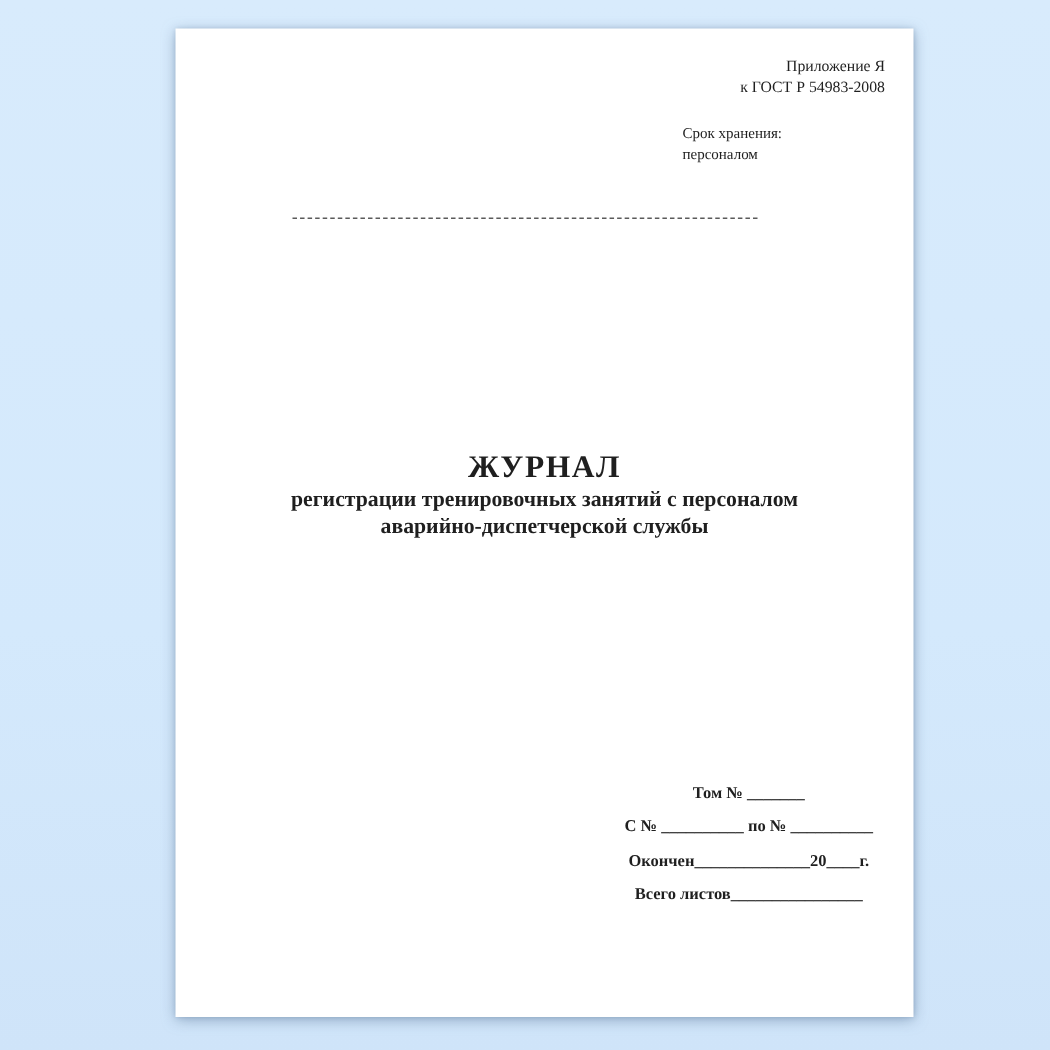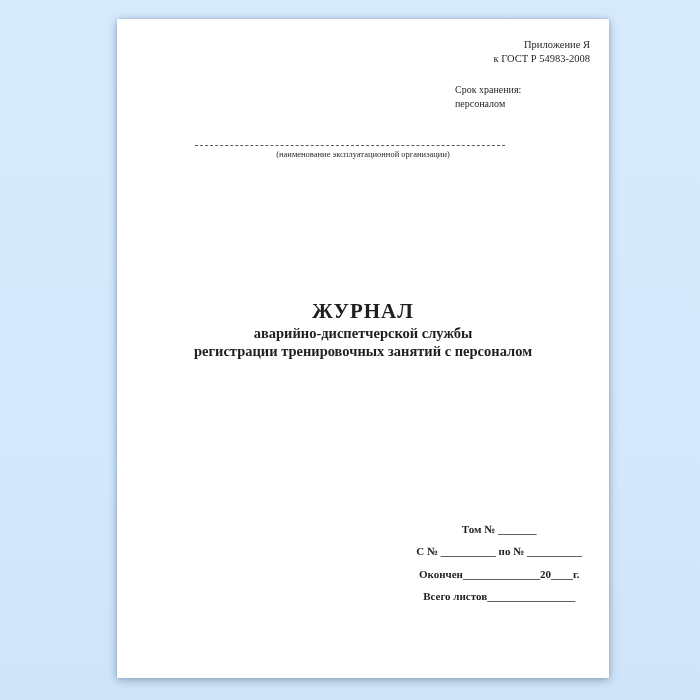--- a/index.html
+++ b/index.html
@@ -52,26 +52,25 @@
     <div>Приложение Я</div>
     <div>к ГОСТ Р 54983-2008</div>
   </div>
 
   <div class="storage">
     <div>Срок хранения:</div>
     <div>персоналом</div>
   </div>
 
   <div class="orgline"></div>
-  <div class="orgcap">(наименование эксплуатационной организации)</div>
 
   <div class="titleblock">
     <div class="t1">ЖУРНАЛ</div>
+    <div class="t2">регистрации тренировочных занятий с персоналом</div>
     <div class="t2">аварийно-диспетчерской службы</div>
-    <div class="t2">регистрации тренировочных занятий с персоналом</div>
   </div>
 
   <div class="fields">
     <div>Том № _______</div>
     <div>С № __________ по № __________</div>
     <div>Окончен______________20____г.</div>
     <div>Всего листов________________</div>
   </div>
 
 </div>

